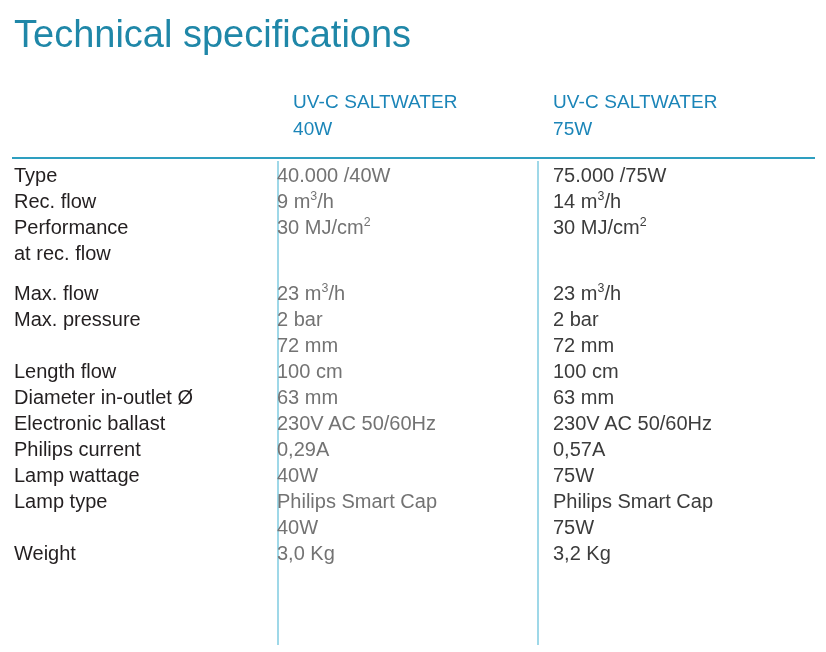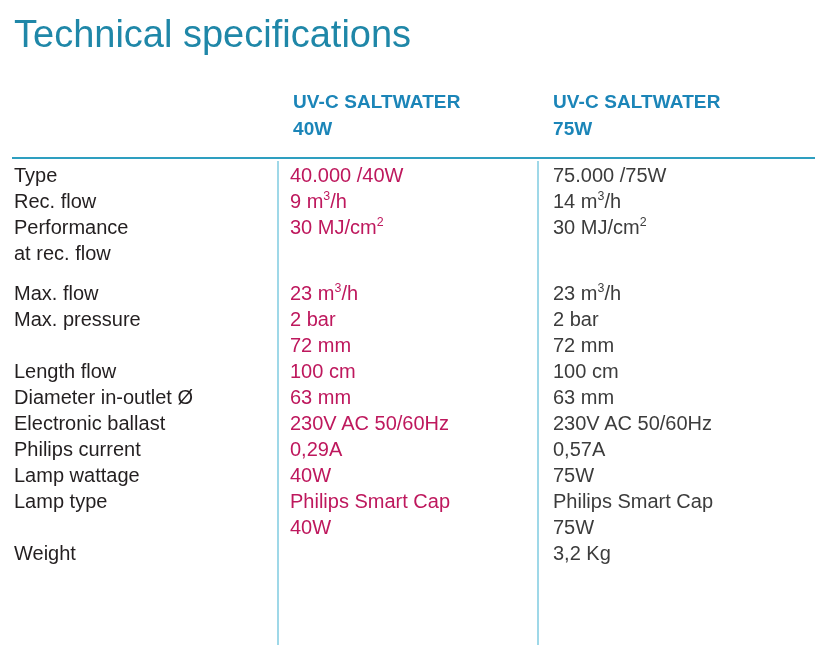--- a/index.html
+++ b/index.html
@@ -34,21 +34,21 @@
     color: #1f87a8;
     white-space: nowrap;
   }
 
   
   .col-head {
     position: absolute;
     top: 88px;
     font-size: 19px;
     line-height: 27px;
-    font-weight: 700;
+    font-weight: 400;
     letter-spacing: 0.1px;
     color: #1b85b8;
   }
   .col-head .line2 { display: block; }
   #head-col1 { left: 293px; width: 250px; }
   #head-col2 { left: 553px; width: 260px; }
 
   
   .hrule {
     position: absolute;
@@ -86,21 +86,21 @@
 
   .cell {
     position: absolute;
     top: 0;
     font-size: 20px;
     line-height: 26px;
     font-weight: 400;
     white-space: nowrap;
   }
   .cell.label  { left: 14px;  width: 255px; color: #231f20; }
-  .cell.v1     { left: 290px; width: 240px; color: #be185d; }
+  .cell.v1     { left: 277px; width: 240px; color: #737373; }
   .cell.v2     { left: 553px; width: 260px; color: #3c3c3c; }
 
   sup {
     font-size: 0.62em;
     vertical-align: super;
     line-height: 0;
   }
 </style>
 </head>
 <body>
@@ -189,17 +189,18 @@
         <div class="cell v1">Philips Smart Cap</div>
         <div class="cell v2">Philips Smart Cap</div>
       </div>
       <div class="row">
         <div class="cell label"></div>
         <div class="cell v1">40W</div>
         <div class="cell v2">75W</div>
       </div>
       <div class="row">
         <div class="cell label">Weight</div>
+        <div class="cell v1">3,0 Kg</div>
         <div class="cell v2">3,2 Kg</div>
       </div>
     </div>
 
 </div>
 
 </body></html>

